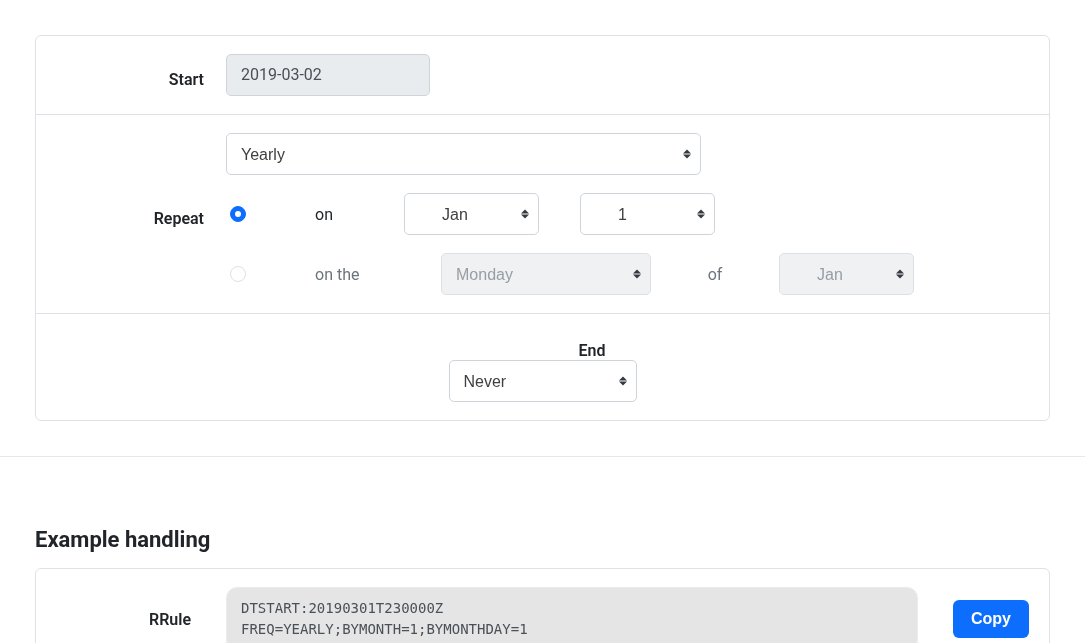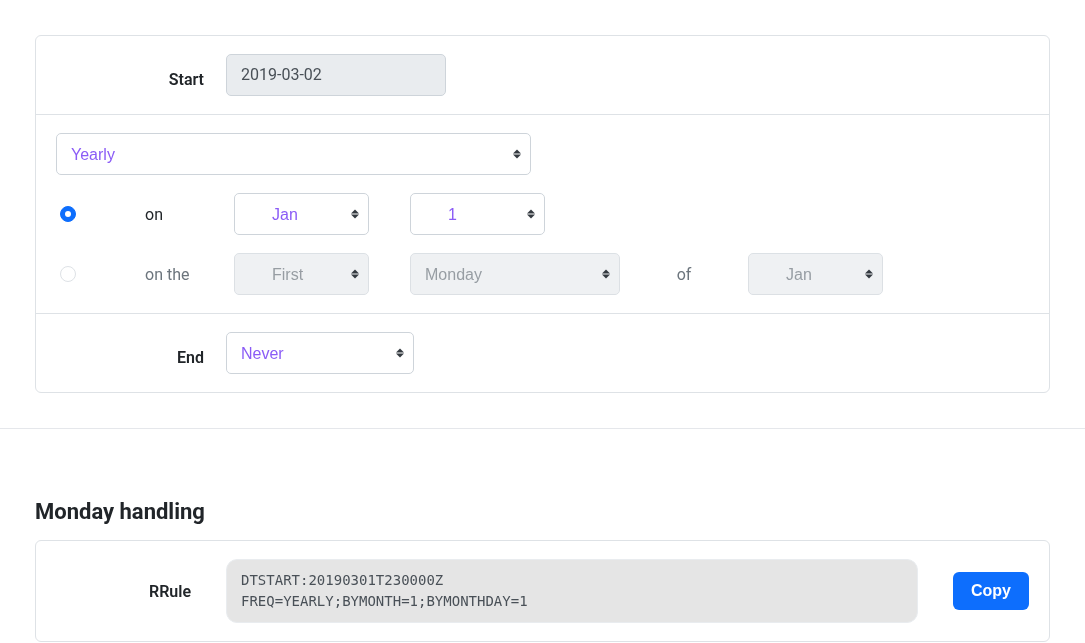--- a/index.html
+++ b/index.html
@@ -24,36 +24,37 @@
       overflow: hidden;
     }
     .form-row {
       display: flex;
       align-items: center;
       padding: 18px 20px;
       border-bottom: 1px solid #dee2e6;
     }
     .form-row:last-child {
       border-bottom: none;
+      flex-direction: column;
     }
     .form-label {
       width: 170px;
       flex-shrink: 0;
       text-align: right;
       padding-right: 22px;
       padding-top: 9px;
       font-weight: 600;
       font-size: 16px;
     }
     .form-content {
       flex: 1;
     }
     .form-control-static {
       display: inline-block;
-      width: 220px;
+      width: 204px;
       height: 42px;
       padding: 8px 14px;
       background: #e9ecef;
       border: 1px solid #ced4da;
       border-radius: 5px;
       font-size: 16px;
       color: #495057;
       line-height: 24px;
     }
     .select-wrap {
@@ -63,21 +64,21 @@
     .form-select {
       appearance: none;
       -webkit-appearance: none;
       -moz-appearance: none;
       height: 42px;
       padding: 8px 30px 8px 14px;
       background: #fff;
       border: 1px solid #ced4da;
       border-radius: 5px;
       font-size: 16px;
-      color: #8b5cf6;
+      color: #404040;
       cursor: pointer;
     }
     .form-select:disabled {
       background: #e9ecef;
       color: #6c757d;
       cursor: not-allowed;
     }
     .select-arrow {
       position: absolute;
       right: 10px;
@@ -227,20 +228,21 @@
   <div class="card">
 
     <div class="form-row">
       <div class="form-label">Start</div>
       <div class="form-content">
         <div class="form-control-static">2019-03-02</div>
       </div>
     </div>
 
     <div class="form-row">
+      <div class="form-label">Repeat</div>
       <div class="form-content">
         <span class="select-wrap">
           <select class="form-select w-475">
             <option>Yearly</option>
           </select>
           <span class="select-arrow"></span>
         </span>
 
         <div class="sub-rows">
 
@@ -262,26 +264,20 @@
               </select>
               <span class="select-arrow"></span>
             </span>
           </div>
 
           <div class="sub-row">
             <div class="radio-cell">
               <input type="radio" class="radio unchecked-faded" name="yearly-mode" style="">
             </div>
             <div class="label-cell muted">on the</div>
-            <span class="select-wrap">
-              <select class="form-select w-135" disabled="">
-                <option>First</option>
-              </select>
-              <span class="select-arrow"></span>
-            </span>
             <div class="gap-cell"></div>
             <span class="select-wrap">
               <select class="form-select w-210" disabled="">
                 <option>Monday</option>
               </select>
               <span class="select-arrow"></span>
             </span>
             <div class="of-cell">of</div>
             <span class="select-wrap">
               <select class="form-select w-135" disabled="">
@@ -305,21 +301,21 @@
         </span>
       </div>
     </div>
 
   </div>
 </div>
 
 <hr class="page-divider">
 
 <div class="container">
-  <h2 class="section-title">Monday handling</h2>
+  <h2 class="section-title">Example handling</h2>
 
   <div class="card">
     <div class="rrule-row">
       <div class="rrule-label">RRule</div>
       <div class="rrule-code">DTSTART:20190301T230000Z
 FREQ=YEARLY;BYMONTH=1;BYMONTHDAY=1</div>
       <button class="btn-copy">Copy</button>
     </div>
   </div>
 </div>

